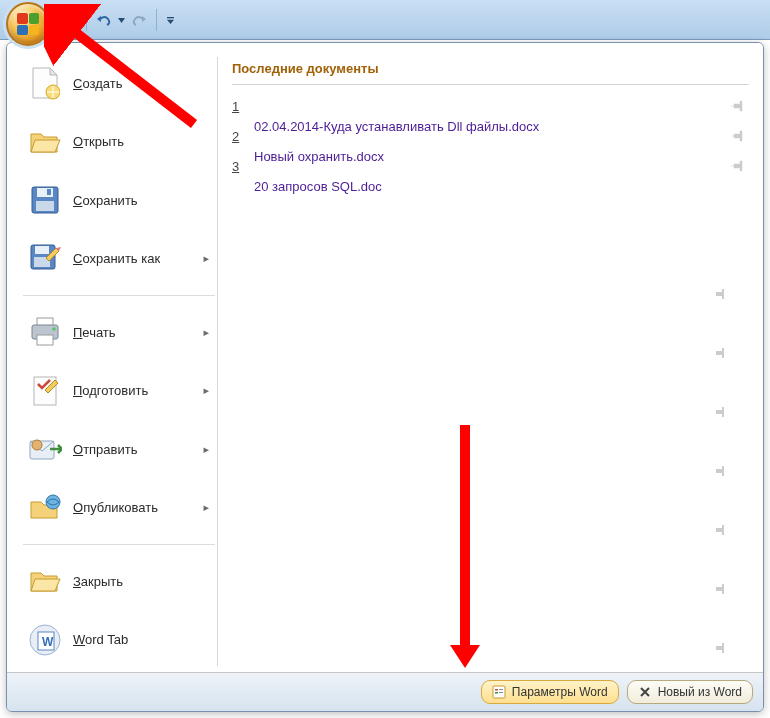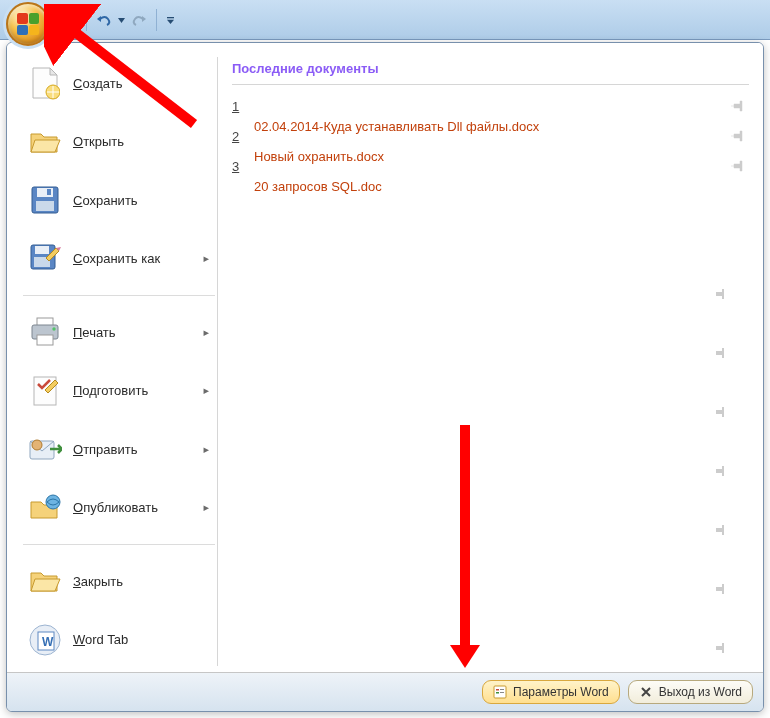--- a/index.html
+++ b/index.html
@@ -78,27 +78,27 @@
   .left-sep { height:1px; background:#dcdcdc; margin:4px 2px; }
 
   
   .right-col {
     flex:1;
     border-left:1px solid #d6d6d6;
     padding-left:14px;
     display:flex; flex-direction:column;
     min-width:0;
   }
-  .recent-title { font-weight:bold; color:#8b5cf6; padding:4px 0 8px; border-bottom:1px solid #d6d6d6; }
+  .recent-title { font-weight:bold; color:#a16207; padding:4px 0 8px; border-bottom:1px solid #d6d6d6; }
   .recent-list { margin-top:6px; display:flex; flex-direction:column; }
   .recent-row {
     display:flex; align-items:center; height:30px; cursor:pointer;
   }
   .recent-num { width:16px; text-align:left; text-decoration:underline; color:#454545; }
-  .recent-name { flex:1; color:#c2410c; padding-left:6px; white-space:nowrap; overflow:hidden; text-overflow:ellipsis;margin-top:40px; }
+  .recent-name { flex:1; color:#4c1d95; padding-left:6px; white-space:nowrap; overflow:hidden; text-overflow:ellipsis;margin-top:40px; }
   .pin { width:22px; display:flex; align-items:center; justify-content:center; }
   .pin svg { width:14px; height:14px; opacity:.5; }
 
   
   .extra-pins { position:absolute; right:22px; top:230px; display:flex; flex-direction:column; gap:45px; }
   .extra-pins svg { width:14px; height:14px; opacity:.5; }
 
   
   .footer {
     height:38px;
@@ -384,21 +384,21 @@
         </svg>
       </span>
       <span>Параметры Word</span>
     </div>
     <div class="footer-btn">
       <span class="fic">
         <svg width="12" height="12" viewBox="0 0 12 12">
           <path d="M2 2 L10 10 M10 2 L2 10" stroke="#444" stroke-width="2"></path>
         </svg>
       </span>
-      <span>Выход из Word</span>
+      <span>Новый из Word</span>
     </div>
   </div>
 </div>
 
 <svg class="arrow-ann" style="left:44px; top:4px; width:160px; height:130px;" viewBox="0 0 160 130">
   <defs>
       <marker id="ah1" markerWidth="8" markerHeight="8" refX="2" refY="4" orient="auto">
         <path d="M0 0 L8 4 L0 8 Z" fill="#ff0000"></path>
       </marker>
     </defs>

